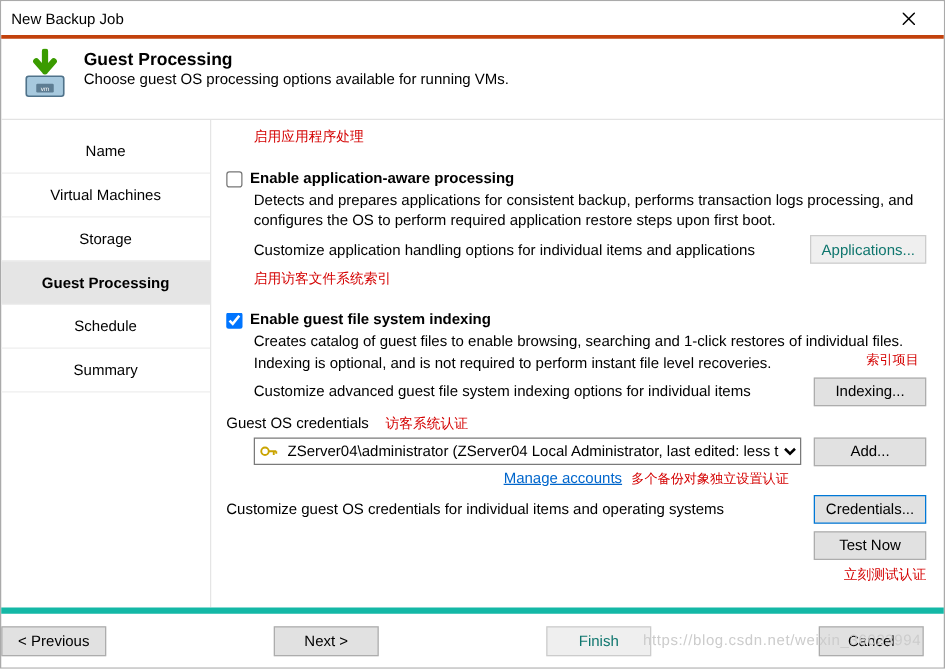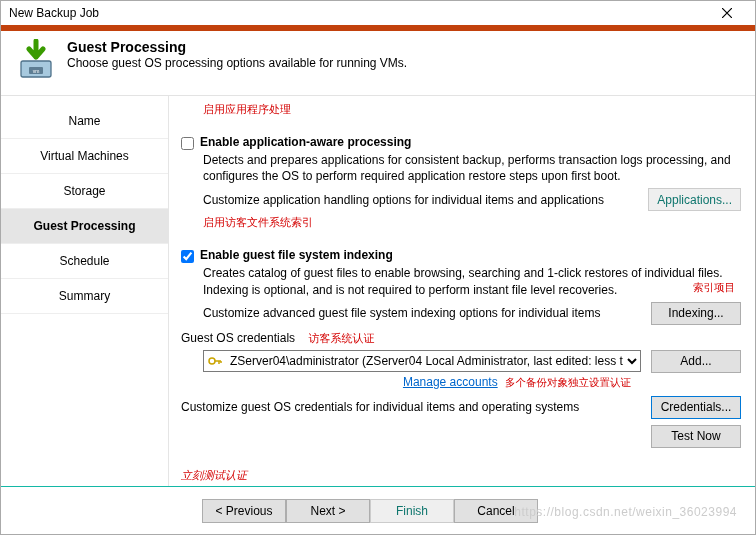--- a/index.html
+++ b/index.html
@@ -1,18 +1,18 @@
 <!DOCTYPE html>
 <html><head>
   <meta charset="utf-8">
   <style>
     * { box-sizing: border-box; }
     body { margin:0; font-family: 'Segoe UI', Tahoma, Arial, sans-serif; font-size:12px; background:#fff; color:#000; }
     .window { width:756px; height:535px; border:1px solid #aaa; display:flex; flex-direction:column; position:relative;}
-    .titlebar { height:30px; background:#fff; border-bottom:6px solid #c2410c; display:flex; align-items:center; padding:0 8px; justify-content:space-between;}
+    .titlebar { height:30px; background:#fff; border-bottom:3px solid #c2410c; display:flex; align-items:center; padding:0 8px; justify-content:space-between;}
     .titlebar-title { font-size:12px; }
     .close-btn { width:40px; height:26px; display:flex; align-items:center; justify-content:center; cursor:pointer;}
     .close-btn svg { width:10px; height:10px;}
     .header { display:flex; padding:8px 12px 14px 14px; border-bottom:1px solid #e3e3e3;}
     .header-icon { width:42px; height:42px; margin-right:10px;}
     .header-title { font-size:14px; font-weight:bold; margin-bottom:1px;}
     .header-sub { font-size:12px; color:#000;}
     .body { display:flex; flex:1; overflow:hidden;}
     .sidebar { width:186px; border-right:1px solid #e5e5e5; padding-top:8px;}
     .side-item { padding:10px 14px 10px 14px; font-size:12px; border-bottom:1px solid #eee; cursor:pointer;text-align:center;}
@@ -31,21 +31,21 @@
     .label { font-size:12px;}
     .cred-label { margin:6px 0 4px 0;}
     .cred-row { display:flex; align-items:center; margin-bottom:2px;}
     select.cred { flex:1; height:22px; font-size:12px; border:1px solid #7a7a7a; padding-left:22px; background:#fff; }
     .cred-wrap { position:relative; flex:1; margin-right:10px;}
     .key-icon { position:absolute; left:4px; top:3px; }
     .link { color:#0066cc; text-decoration:underline; cursor:pointer; font-size:12px;}
     .link-row { text-align:right; margin-right:110px; margin-top:0;}
     .line2 { display:flex; align-items:center; justify-content:space-between; margin-top:6px; margin-left:0;}
     .test-row { display:flex; justify-content:flex-end; margin-top:6px;}
-    .footer { height:48px; border-top:1px solid #14b8a6; display:flex; align-items:center; justify-content:center; padding-right:16px; gap:0;}
+    .footer { height:48px; border-top:5px solid #14b8a6; display:flex; align-items:center; justify-content:space-between; padding-right:16px; gap:0;}
     .footer .btn { min-width:84px; height:24px;}
     .annot { position:absolute; color:#d40000; font-size:10.5px; }
     .watermark { position:absolute; bottom:15px; right:18px; color:#ccc; font-size:12px; letter-spacing:0.5px; pointer-events:none;}
   </style>
 </head>
 <body>
 
 <div class="window">
 
   <div class="titlebar">
@@ -132,21 +132,21 @@
         <span class="annot" style="position:static; margin-left:4px;">多个备份对象独立设置认证</span>
       </div>
 
       <div class="line2">
         <span class="label">Customize guest OS credentials for individual items and operating systems</span>
         <button class="btn highlight">Credentials...</button>
       </div>
       <div class="test-row">
         <button class="btn">Test Now</button>
       </div>
-      <div style="text-align:left; margin-top:20px;font-style:italic;">
+      <div style="text-align:right; margin-top:4px;">
         <span class="red">立刻测试认证</span>
       </div>
     </div>
   </div>
 
   <div class="footer">
     <button class="btn">&lt; Previous</button>
     <button class="btn">Next &gt;</button>
     <button class="btn disabled">Finish</button>
     <button class="btn">Cancel</button>

